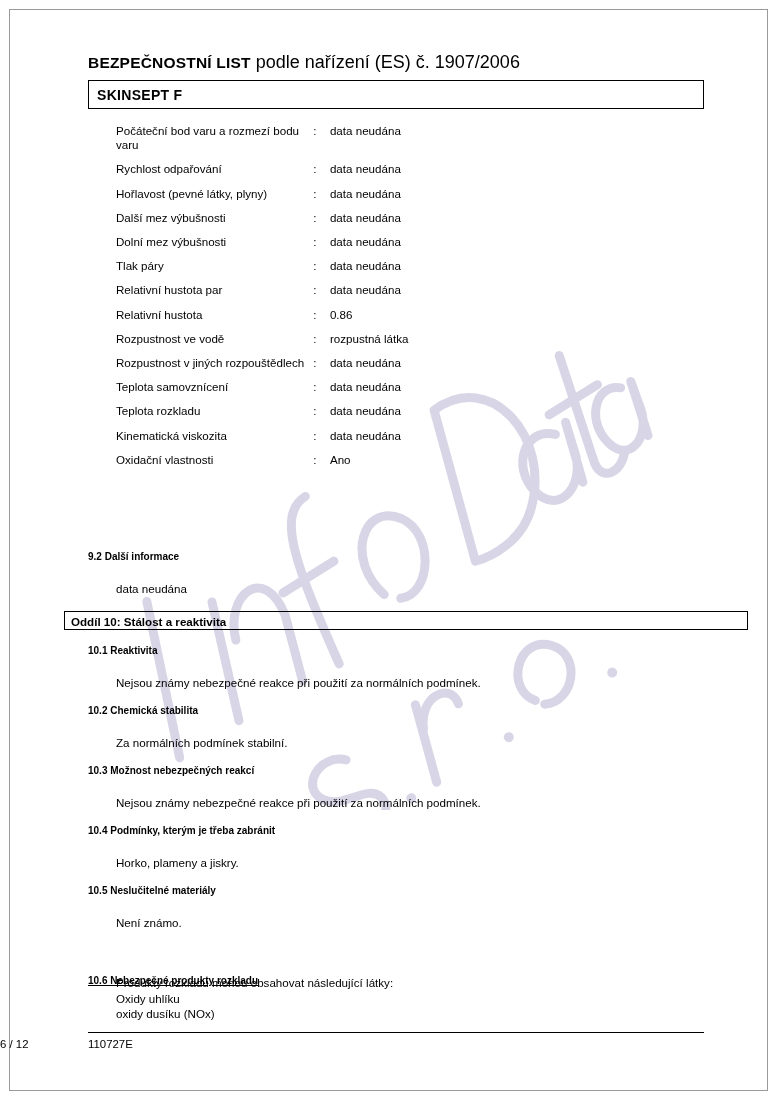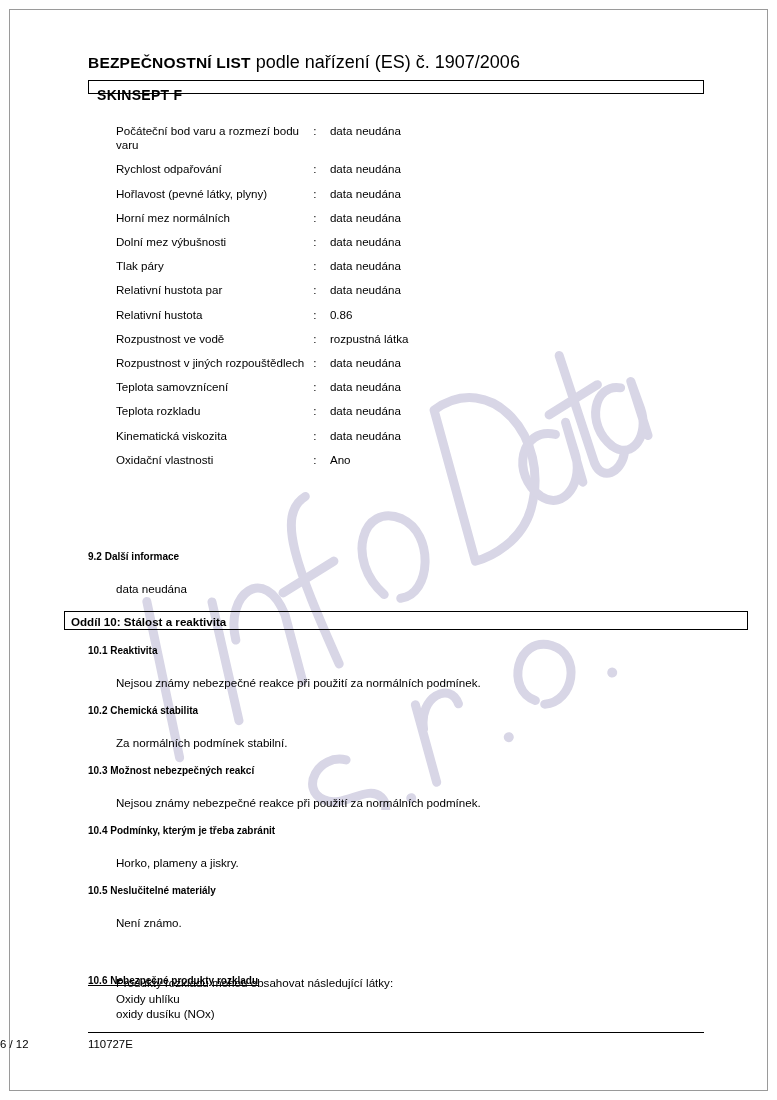--- a/index.html
+++ b/index.html
@@ -68,21 +68,21 @@
   }
   .doc-header .small {
     font-size: 18px;
   }
 
   .product-box {
     position: absolute;
     left: 88px;
     top: 80px;
     width: 616px;
-    height: 14px;
+    height: 29px;
     border: 1.6px solid #000;
     box-sizing: border-box;
   }
   .product-box .title {
     position: absolute;
     left: 8px;
     top: 6px;
     font-size: 14px;
     font-weight: bold;
     letter-spacing: 0.3px;
@@ -210,21 +210,21 @@
           <td class="name">Rychlost odpařování</td>
           <td class="colon">:</td>
           <td class="value">data neudána</td>
         </tr>
         <tr>
           <td class="name">Hořlavost (pevné látky, plyny)</td>
           <td class="colon">:</td>
           <td class="value">data neudána</td>
         </tr>
         <tr>
-          <td class="name">Horní mez normálních</td>
+          <td class="name">Další mez výbušnosti</td>
           <td class="colon">:</td>
           <td class="value">data neudána</td>
         </tr>
         <tr>
           <td class="name">Dolní mez výbušnosti</td>
           <td class="colon">:</td>
           <td class="value">data neudána</td>
         </tr>
         <tr>
           <td class="name">Tlak páry</td>

